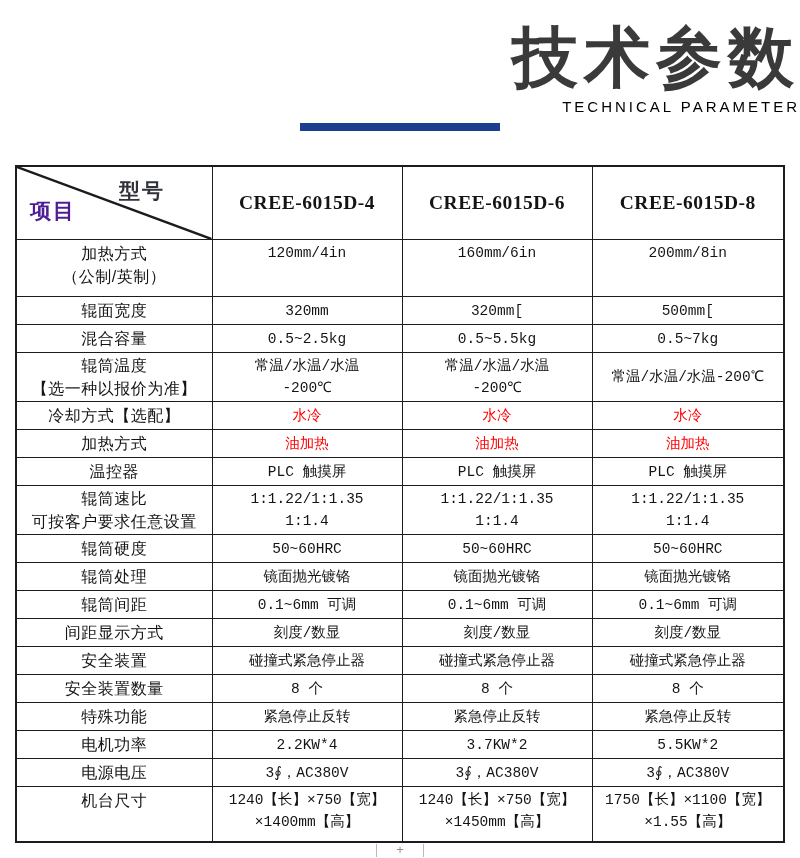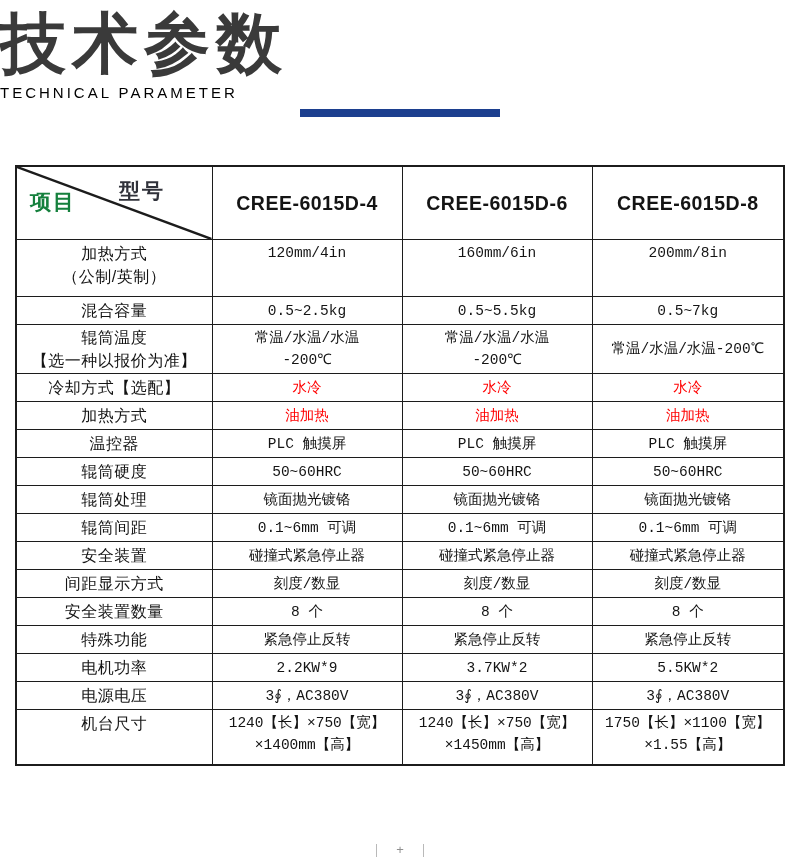--- a/index.html
+++ b/index.html
@@ -3,21 +3,21 @@
 <meta charset="utf-8">
 <style>
   html,body { margin:0; padding:0; }
   body {
     width:800px; height:858px; position:relative; overflow:hidden;
     background:#ffffff; font-family:"Liberation Sans", sans-serif;
     -webkit-font-smoothing:antialiased;
   }
 
   
-  .title-wrap { text-align:left; padding-top:8px; }
+  .title-wrap { text-align:right; padding-top:22px; }
   .page-title {
     font-size:66px; font-weight:900; color:#3a3a3a;
     letter-spacing:6px; line-height:1.08; margin:0;
   }
   .page-subtitle {
     font-size:15px; color:#000000; letter-spacing:3px;
     margin-top:5px; font-weight:500;
   }
   .accent-bar { width:200px; height:8px; margin:8px auto 0; background:#1c3f8f; }
 
@@ -28,27 +28,27 @@
     border:2.2px solid #1c1c1c;
   }
   .spec-table th, .spec-table td {
     border:1.6px solid #1c1c1c;
     text-align:center; vertical-align:middle;
     white-space:pre-line; overflow:hidden;
     color:#141414;
   }
   .spec-table thead th { height:46px; }
   .model-cell {
-    font-family:Liberation Sans, sans-serif;
+    font-family:Liberation Serif, serif;
     font-weight:700; font-size:19.5px; letter-spacing:0.5px;
     color:var(--model-color, #ff0000);
   }
   .corner-cell { position:relative; padding:0; }
   .corner-cell svg { position:absolute; left:0; top:0; width:100%; height:100%; }
-  .corner-item  { position:absolute; left:13px;  top:21px; font-size:21px; color:#15803d; letter-spacing:2px; }
+  .corner-item  { position:absolute; left:13px;  top:30px; font-size:21px; color:#4c1d95; letter-spacing:2px; }
   .corner-model { position:absolute; left:102px; top:10px; font-size:21px; color:#30323a; letter-spacing:2px; }
 
   .spec-table tbody th {
     font-size:16px; font-weight:500; line-height:23px;
     height:25px; padding:1px 2px; letter-spacing:0.5px;
   }
   .spec-table tbody td {
     font-family:"Liberation Mono", monospace;
     font-size:14.5px; line-height:22px;
     height:25px; padding:1px 1px;
@@ -97,20 +97,26 @@
   </thead>
   <tbody>
       <tr class="top">
         <th>加热方式
 （公制/英制）</th>
         <td>120mm/4in</td>
         <td>160mm/6in</td>
         <td>200mm/8in</td>
       </tr>
       <tr>
+        <th>辊面宽度</th>
+        <td>320mm</td>
+        <td>320mm[</td>
+        <td>500mm[</td>
+      </tr>
+      <tr>
         <th>混合容量</th>
         <td>0.5~2.5kg</td>
         <td>0.5~5.5kg</td>
         <td>0.5~7kg</td>
       </tr>
       <tr>
         <th>辊筒温度
 【选一种以报价为准】</th>
         <td>常温/水温/水温
 -200℃</td>
@@ -130,64 +136,74 @@
         <td style="color: rgb(255, 0, 0);">油加热</td>
         <td style="color: rgb(255, 0, 0);">油加热</td>
       </tr>
       <tr>
         <th>温控器</th>
         <td>PLC 触摸屏</td>
         <td>PLC 触摸屏</td>
         <td>PLC 触摸屏</td>
       </tr>
       <tr>
+        <th>辊筒速比
+可按客户要求任意设置</th>
+        <td>1:1.22/1:1.35
+1:1.4</td>
+        <td>1:1.22/1:1.35
+1:1.4</td>
+        <td>1:1.22/1:1.35
+1:1.4</td>
+      </tr>
+      <tr>
         <th>辊筒硬度</th>
         <td>50~60HRC</td>
         <td>50~60HRC</td>
         <td>50~60HRC</td>
       </tr>
       <tr>
         <th>辊筒处理</th>
         <td>镜面抛光镀铬</td>
         <td>镜面抛光镀铬</td>
         <td>镜面抛光镀铬</td>
       </tr>
       <tr>
         <th>辊筒间距</th>
         <td>0.1~6mm 可调</td>
         <td>0.1~6mm 可调</td>
         <td>0.1~6mm 可调</td>
       </tr>
       <tr>
+        <th>间距显示方式</th>
+        <td>刻度/数显</td>
+        <td>刻度/数显</td>
+        <td>刻度/数显</td>
+      </tr>
+      <tr>
         <th>安全装置</th>
         <td>碰撞式紧急停止器</td>
         <td>碰撞式紧急停止器</td>
         <td>碰撞式紧急停止器</td>
       </tr>
       <tr>
-        <th>间距显示方式</th>
-        <td>刻度/数显</td>
-        <td>刻度/数显</td>
-        <td>刻度/数显</td>
-      </tr>
-      <tr>
         <th>安全装置数量</th>
         <td>8 个</td>
         <td>8 个</td>
         <td>8 个</td>
       </tr>
       <tr>
         <th>特殊功能</th>
         <td>紧急停止反转</td>
         <td>紧急停止反转</td>
         <td>紧急停止反转</td>
       </tr>
       <tr>
         <th>电机功率</th>
-        <td>2.2KW*9</td>
+        <td>2.2KW*4</td>
         <td>3.7KW*2</td>
         <td>5.5KW*2</td>
       </tr>
       <tr>
         <th>电源电压</th>
         <td>3∮，AC380V</td>
         <td>3∮，AC380V</td>
         <td>3∮，AC380V</td>
       </tr>
       <tr class="top">

